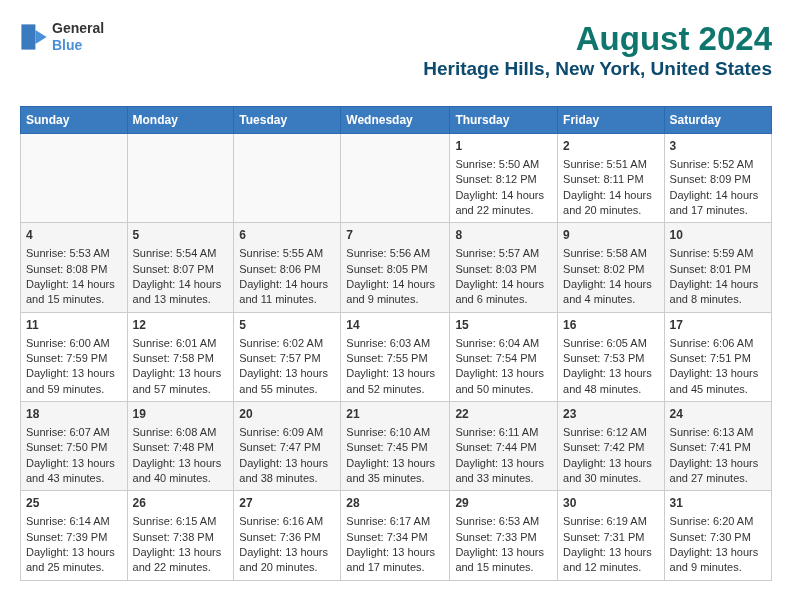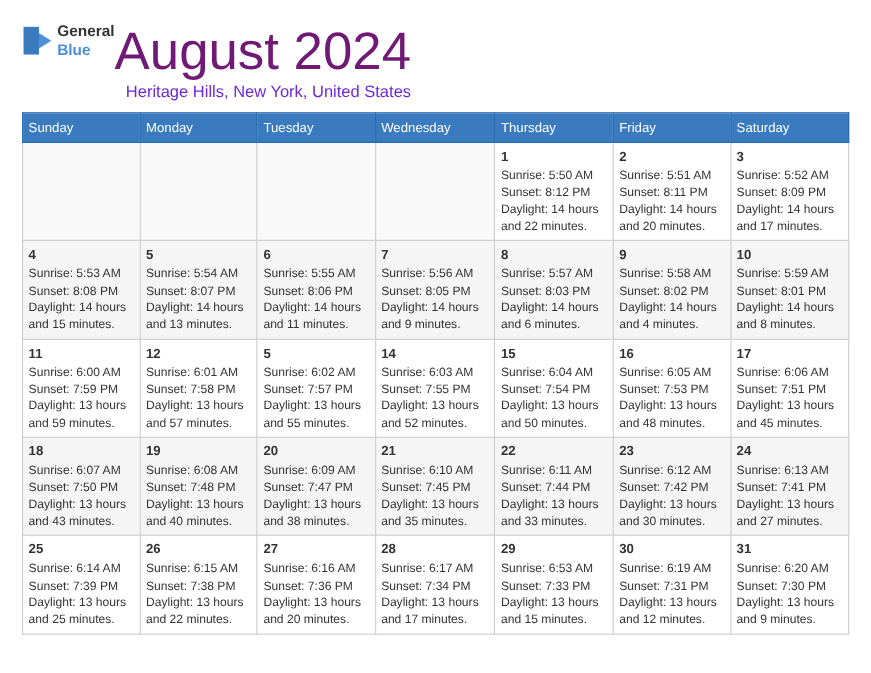--- a/index.html
+++ b/index.html
@@ -5,23 +5,23 @@
     * { box-sizing: border-box; margin: 0; padding: 0; }
     body {
       font-family: Arial, sans-serif;
       background: #fff;
       width: 792px;
       min-height: 612px;
       padding: 20px;
     }
     .header-area {
       display: flex;
-      justify-content: flex-start;
+      justify-content: space-between;
       align-items: flex-start;
-      margin-bottom: 10px;
+      margin-bottom: 26px;
     }
     .logo {
       display: flex;
       align-items: center;
       gap: 4px;
     }
     .logo-text {
       display: flex;
       flex-direction: column;
       font-size: 14px;
@@ -31,40 +31,41 @@
     .logo-text span:first-child { color: #333; }
     .logo-text span:last-child { color: #4a90d9; }
     .logo-icon {
       width: 28px;
       height: 28px;
     }
     .title-area {
       text-align: right;
     }
     .main-title {
-      font-size: 48px;
-      font-weight: normal;
-      color: #701a75;
+      font-size: 33px;
+      font-weight: bold;
+      color: #0f766e;
     }
     .subtitle {
-      font-size: 15px;
-      color: #6d28d9;
+      font-size: 19px;
+      color: #0c4a6e;
+      font-weight: bold;
     }
     table {
       width: 100%;
       border-collapse: collapse;
       font-size: 11px;
     }
     thead th {
       background-color: #3a7abf;
       color: #fff;
       padding: 6px 5px;
       text-align: left;
       font-size: 12px;
-      font-weight: normal;
+      font-weight: bold;
       border: 1px solid #2a6aaf;
     }
     tbody td {
       border: 1px solid #ccc;
       vertical-align: top;
       padding: 4px 5px;
       height: 80px;
       width: 113px;
       background: #fff;
       color: #333;

